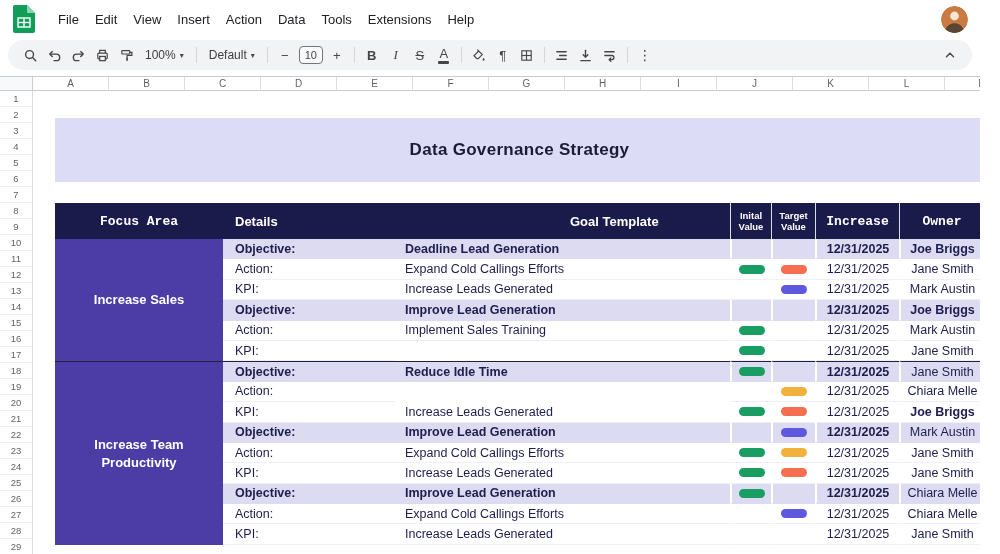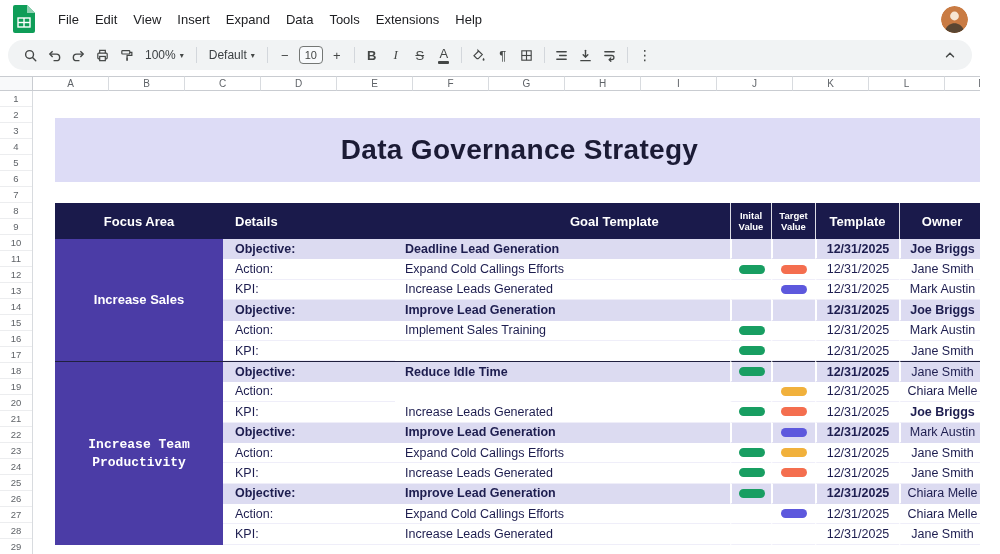--- a/index.html
+++ b/index.html
@@ -39,25 +39,25 @@
   .col-letter { width:76px; height:15px; font-size:10px; color:#5f6368; display:flex; align-items:center; justify-content:center;
                 border-top:1px solid #c9ccd1; border-bottom:1px solid #c9ccd1; border-right:1px solid #d8dbdf; background:#fff; cursor:pointer; }
   .gutter { position:absolute; top:91px; left:0; width:33px; bottom:0; border-right:1px solid #d8dbdf; background:#fff; }
   .row-num { height:16px; font-size:9.5px; color:#5f6368; display:flex; align-items:center; justify-content:center;
              border-bottom:1px solid #ecedef; cursor:pointer; }
 
   
   .canvas { position:absolute; top:91px; left:33px; right:0; bottom:0; background:#fff; overflow:hidden; }
   .banner { position:absolute; left:22px; top:27px; width:929px; height:64px; background:var(--banner,#dddcf6);
             display:flex; align-items:center; justify-content:center; }
-  .banner span { font-size:28px; font-weight:700; color:#1b1b35; letter-spacing:.3px; }
+  .banner span { font-size:17px; font-weight:700; color:#1b1b35; letter-spacing:.3px; }
 
   .thead { position:absolute; left:22px; top:112px; width:929px; height:36px; display:flex; background:var(--header-navy,#1a1a4b); }
   .th { height:36px; color:#fff; font-weight:700; font-size:13px; display:flex; align-items:center; }
-  .th.center { justify-content:center; text-align:left; }
+  .th.center { justify-content:center; text-align:left;font-family:Liberation Mono, monospace; }
   .th.left { padding-left:12px; }
   .th.small { font-size:9.5px; line-height:11px; justify-content:center; text-align:center; }
   .th.wsep { border-left:1px solid rgba(255,255,255,.85); }
 
   .tgrid { position:absolute; left:22px; top:148px; width:929px; display:grid;
            grid-template-columns:168px 172px 335px 41px 44px 84px 85px; grid-auto-rows:20.4px; }
   .focus { background:var(--focus-purple,#4b3ca6); color:#fff; font-weight:700; font-size:13px; display:flex;
            align-items:center; justify-content:center; text-align:center; padding:0 22px; line-height:1.35; }
   .c { display:flex; align-items:center; font-size:12.5px; color:var(--text-navy,#1d1d4f); background:#fff;
        border-bottom:1px solid #efeef9; overflow:hidden; white-space:nowrap; }
@@ -85,21 +85,21 @@
           <line x1="5" y1="17.5" x2="17" y2="17.5"></line>
           <line x1="11" y1="13" x2="11" y2="22"></line>
         </g>
       </svg>
     </div>
     <nav class="menus">
         <div class="menu-item">File</div>
         <div class="menu-item">Edit</div>
         <div class="menu-item">View</div>
         <div class="menu-item">Insert</div>
-        <div class="menu-item">Expand</div>
+        <div class="menu-item">Action</div>
         <div class="menu-item">Data</div>
         <div class="menu-item">Tools</div>
         <div class="menu-item">Extensions</div>
         <div class="menu-item">Help</div>
       </nav>
     <div class="avatar">
       <svg width="27" height="27" viewBox="0 0 27 27">
         <circle cx="13.5" cy="13.5" r="13.5" fill="#c97b43"></circle>
         <circle cx="13.5" cy="10" r="4.4" fill="#f7e6d3"></circle>
         <path d="M4.5 23.5c1.6-4.2 5.2-6.3 9-6.3s7.4 2.1 9 6.3a13.5 13.5 0 0 1-18 0z" fill="#5a4632"></path>
@@ -261,21 +261,21 @@
   <div class="canvas">
     <div class="banner">
       <span>Data Governance Strategy</span>
     </div>
     <div class="thead">
         <div class="th center" style="width: 168px;">Focus Area</div>
         <div class="th left" style="width: 335px;">Details</div>
         <div class="th left" style="width: 172px;">Goal Template</div>
         <div class="th small wsep" style="width: 41px;">Inital Value</div>
         <div class="th small wsep" style="width: 44px;">Target Value</div>
-        <div class="th center wsep" style="width: 84px;">Template</div>
+        <div class="th center wsep" style="width: 84px;">Increase</div>
         <div class="th center wsep" style="width: 85px;">Owner</div>
       </div>
     <div class="tgrid">
         <div class="focus" style="grid-area: 1 / 1 / span 6;">Increase Sales</div>
         <div class="c label b obj" style="grid-area: 1 / 2;">Objective:</div>
         <div class="c details b obj" style="grid-area: 1 / 3;">Deadline Lead Generation</div>
         <div class="c pillcell obj" style="grid-area: 1 / 4;"></div>
         <div class="c pillcell obj" style="grid-area: 1 / 5;"></div>
         <div class="c deadline b obj" style="grid-area: 1 / 6;">12/31/2025</div>
         <div class="c owner b obj" style="grid-area: 1 / 7;">Joe Briggs</div>
@@ -311,21 +311,21 @@
         <div class="c pillcell" style="grid-area: 5 / 5;"></div>
         <div class="c deadline" style="grid-area: 5 / 6;">12/31/2025</div>
         <div class="c owner" style="grid-area: 5 / 7;">Mark Austin</div>
         <div class="c label" style="grid-area: 6 / 2;">KPI:</div>
         <div class="c pillcell" style="grid-area: 6 / 4;">
           <span class="pill" style="background: var(--pill-green);"></span>
         </div>
         <div class="c pillcell" style="grid-area: 6 / 5;"></div>
         <div class="c deadline" style="grid-area: 6 / 6;">12/31/2025</div>
         <div class="c owner" style="grid-area: 6 / 7;">Jane Smith</div>
-        <div class="focus divider" style="grid-area: 7 / 1 / span 9; font-family: Liberation Mono, monospace;">Increase Team Productivity</div>
+        <div class="focus divider" style="grid-area: 7 / 1 / span 9;">Increase Team Productivity</div>
         <div class="c label b obj divider" style="grid-area: 7 / 2;">Objective:</div>
         <div class="c details b obj divider" style="grid-area: 7 / 3;">Reduce Idle Time</div>
         <div class="c pillcell obj divider" style="grid-area: 7 / 4;">
           <span class="pill" style="background: var(--pill-green);"></span>
         </div>
         <div class="c pillcell obj divider" style="grid-area: 7 / 5;"></div>
         <div class="c deadline b obj divider" style="grid-area: 7 / 6;">12/31/2025</div>
         <div class="c owner obj divider" style="grid-area: 7 / 7;">Jane Smith</div>
         <div class="c label" style="grid-area: 8 / 2;">Action:</div>
         <div class="c pillcell" style="grid-area: 8 / 4;"></div>

